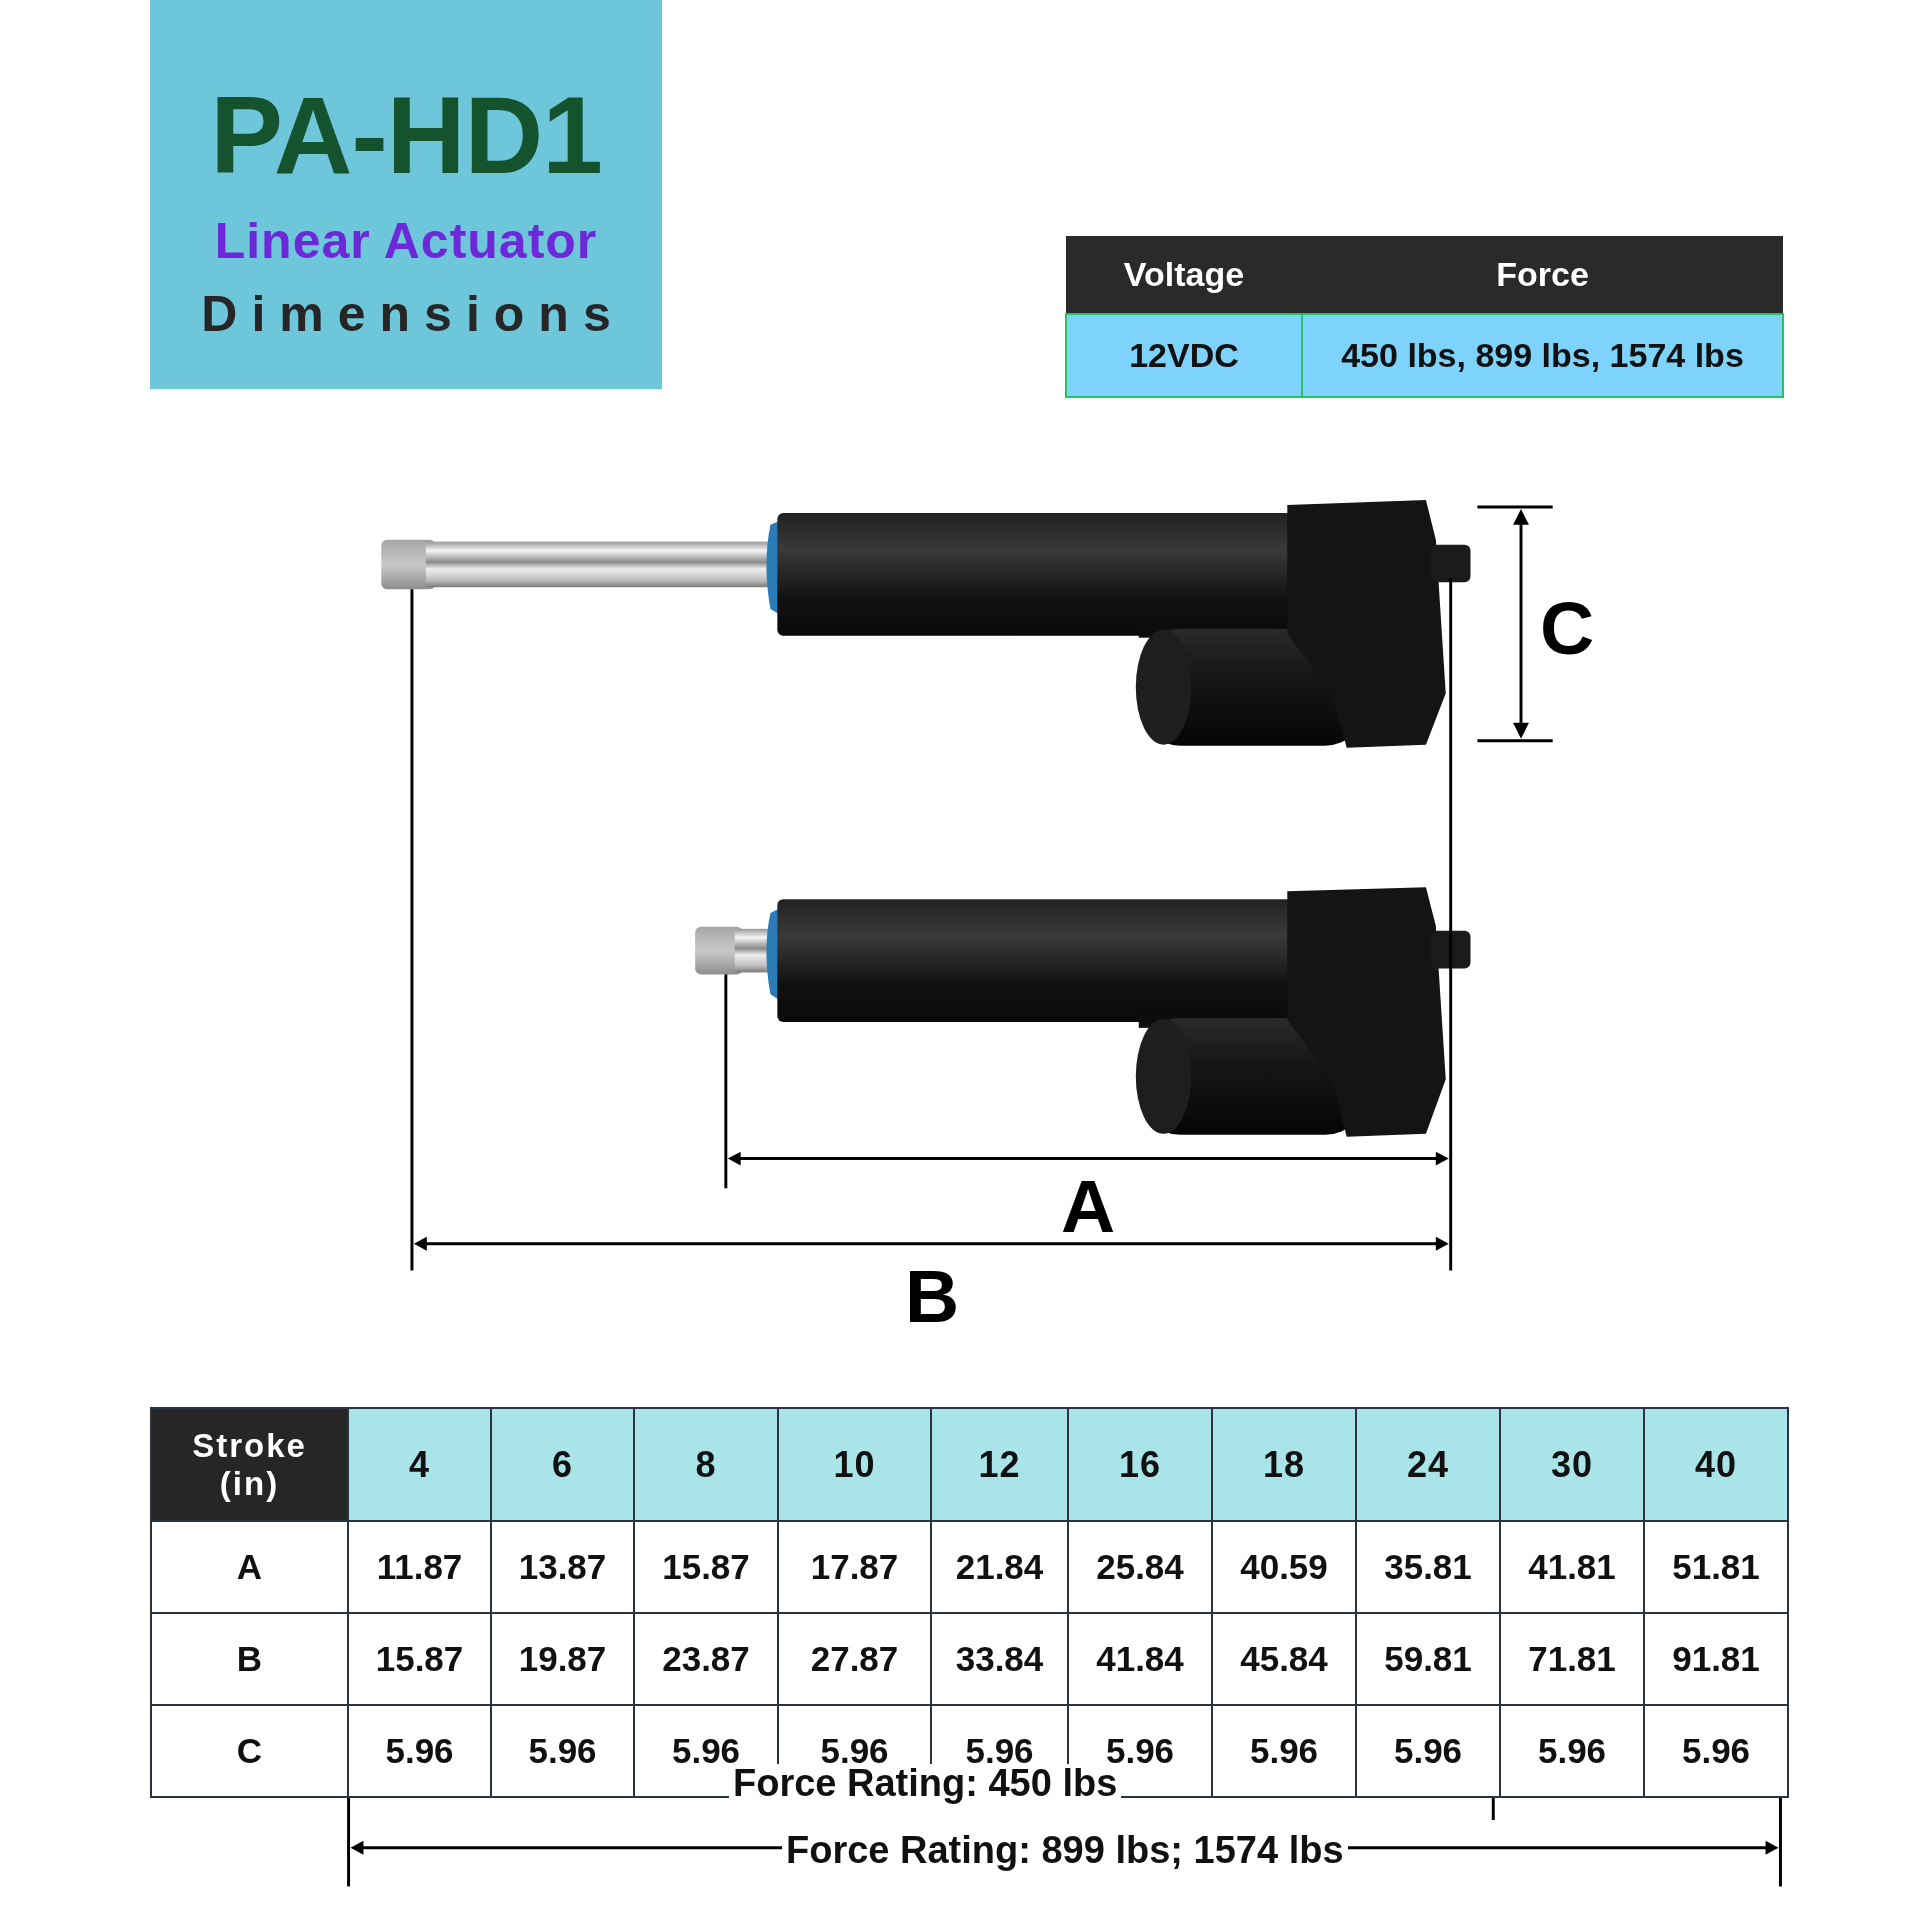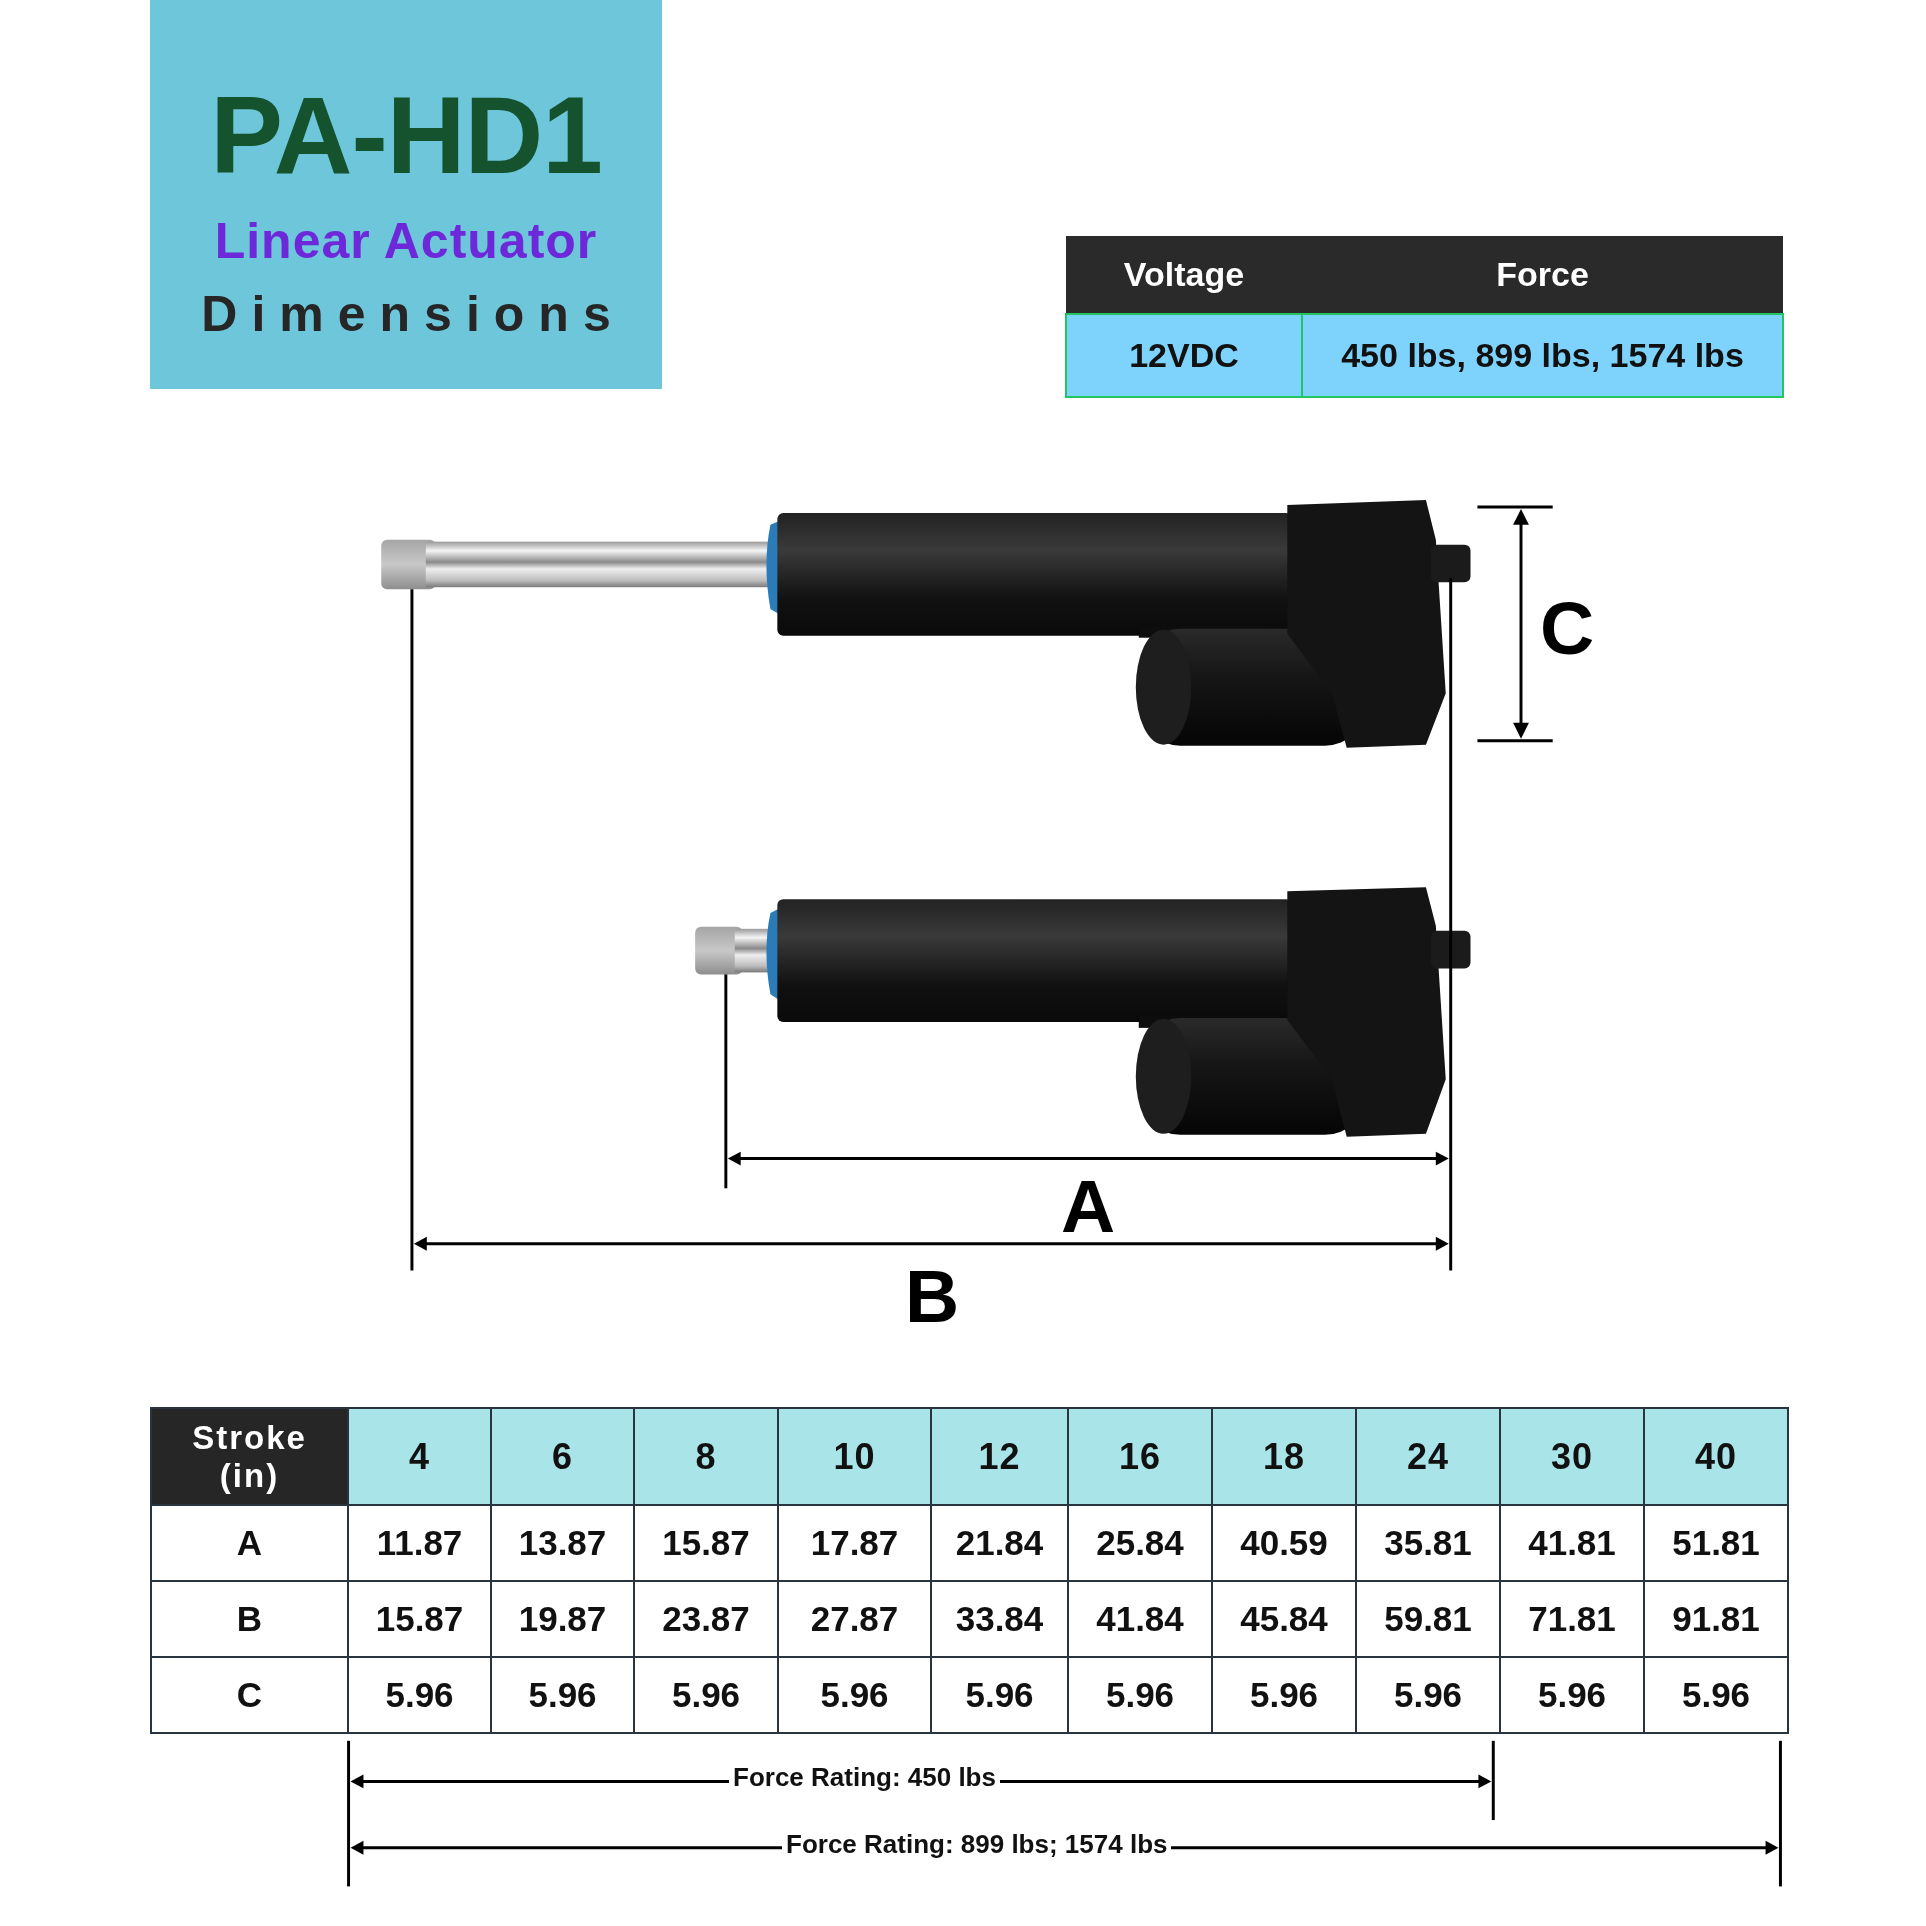--- a/index.html
+++ b/index.html
@@ -27,27 +27,27 @@
   .spec-table td.c1, .spec-table th.c1 { width: 234px; }
 
   
   .diagram { position: absolute; left: 0; top: 0; width: 1927px; height: 1927px; }
   .dim-label { position: absolute; font-size: 75px; font-weight: bold; color: #000; line-height: 1; }
 
   
   .dim-table { position: absolute; left: 150px; top: 1407px; width: 1634px;
                border-collapse: collapse; table-layout: fixed; }
   .dim-table th, .dim-table td { border: 2px solid #2a3340; text-align: center;
-                                 font-weight: bold; padding: 0; }
+                                 font-weight: bold; padding: 8px; }
   .dim-table th { height: 95px; font-size: 36px; background: #a8e4e8; color: #111; letter-spacing: 1px; }
   .dim-table th.stroke { background: #262626; color: #fff; font-size: 33px; line-height: 1.15; letter-spacing: 2px; }
   .dim-table td { height: 74px; font-size: 35px; background: #fff; }
   .dim-table td.rowlabel { font-size: 35px; }
 
-  .force-label { position: absolute; font-size: 26px; font-weight: bold; background: #fff;
+  .force-label { position: absolute; font-size: 38px; font-weight: bold; background: #fff;
                  padding: 0 4px; line-height: 1; white-space: nowrap; }
 </style>
 </head>
 <body>
 
 <div class="title-block">
   <div class="title-main">PA-HD1</div>
   <div class="title-sub">Linear Actuator</div>
   <div class="title-sub2">Dimensions</div>
 </div>

